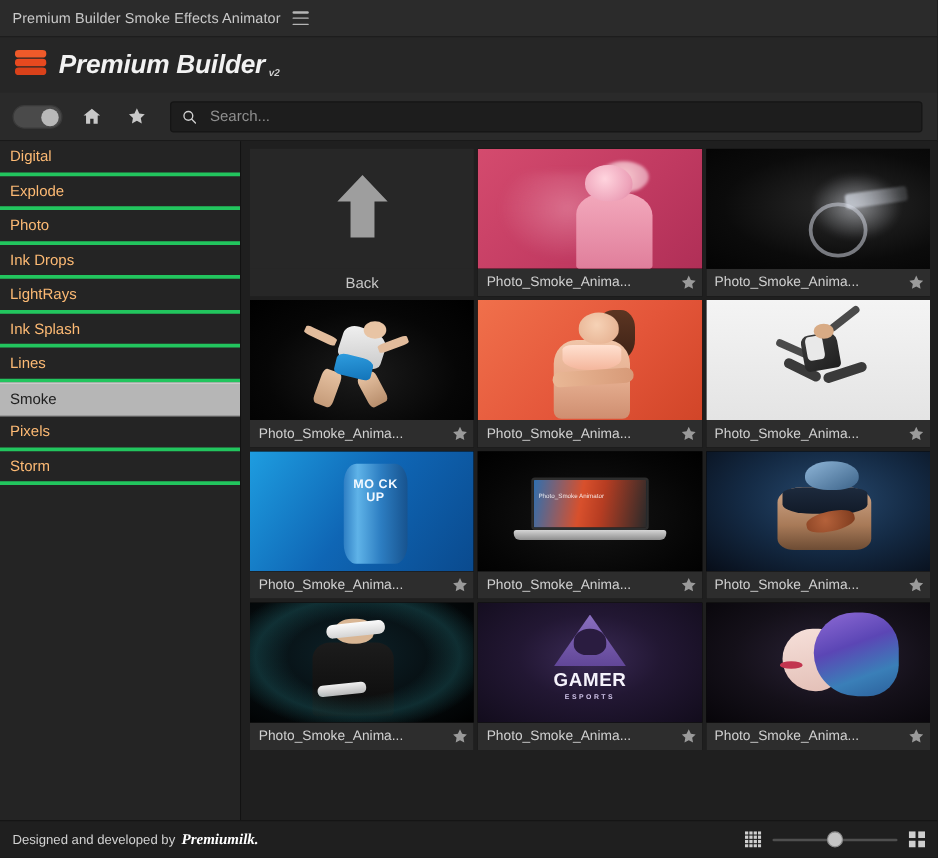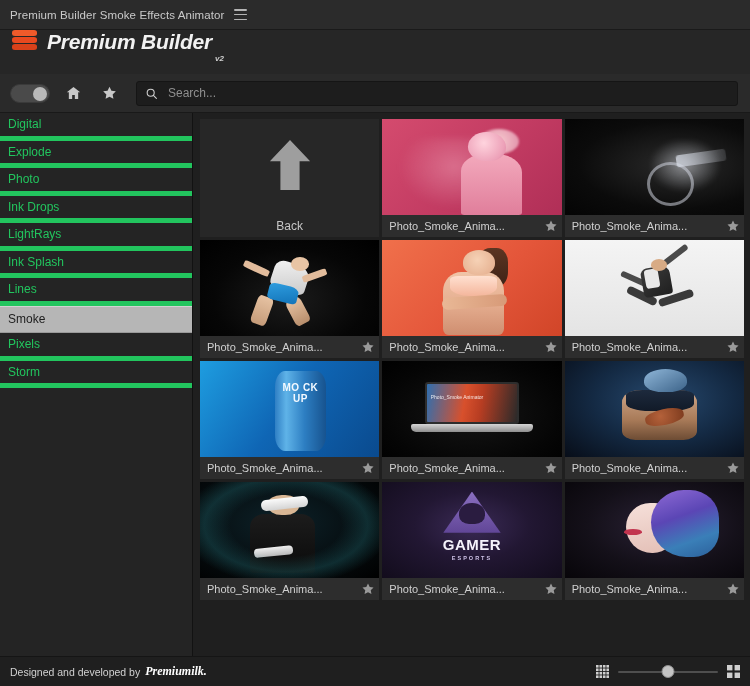--- a/index.html
+++ b/index.html
@@ -32,21 +32,21 @@
     margin-left: 9px; width: 13px; height: 11px;
     display: flex; flex-direction: column; justify-content: space-between;
     cursor: pointer;
   }
   .hamburger i { display: block; height: 1.5px; background: #b5b5b5; border-radius: 1px; }
 
   
   .brandbar {
     height: 44px; min-height: 44px;
     background: #262626;
-    display: flex; 
+    display: flex; align-items: center;
     padding: 0 12px;
   }
   .logo-mark {
     width: 25px; height: 24px; position: relative; margin-right: 10px; flex: none;
   }
   .logo-mark span {
     position: absolute; left: 0; width: 25px; height: 6px;
     background: #e8491f; border-radius: 3px/2.5px;
   }
   .logo-mark span:nth-child(1) { top: 0px;  background:#ef5a2a; }
@@ -108,22 +108,22 @@
   .sidebar {
     width: 193px; min-width: 193px;
     background: #242424;
     border-right: 1px solid #121212;
     padding-top: 0px;
     overflow: hidden;
   }
   .side-item {
     height: 27.5px; display: flex; align-items: center;
     padding-left: 8px;
-    color: #22c55e; font-size: 12px;
-    border-bottom: 5px solid #22c55e;
+    color: #fdba74; font-size: 12px;
+    border-bottom: 3px solid #22c55e;
     cursor: pointer;
   }
   .side-item.selected {
     background: #b6b6b6; color: #202020;
     border-bottom: 1px solid #9a9a9a;
     border-top: 1px solid #d2d2d2;
   }
 
   
   .content {

